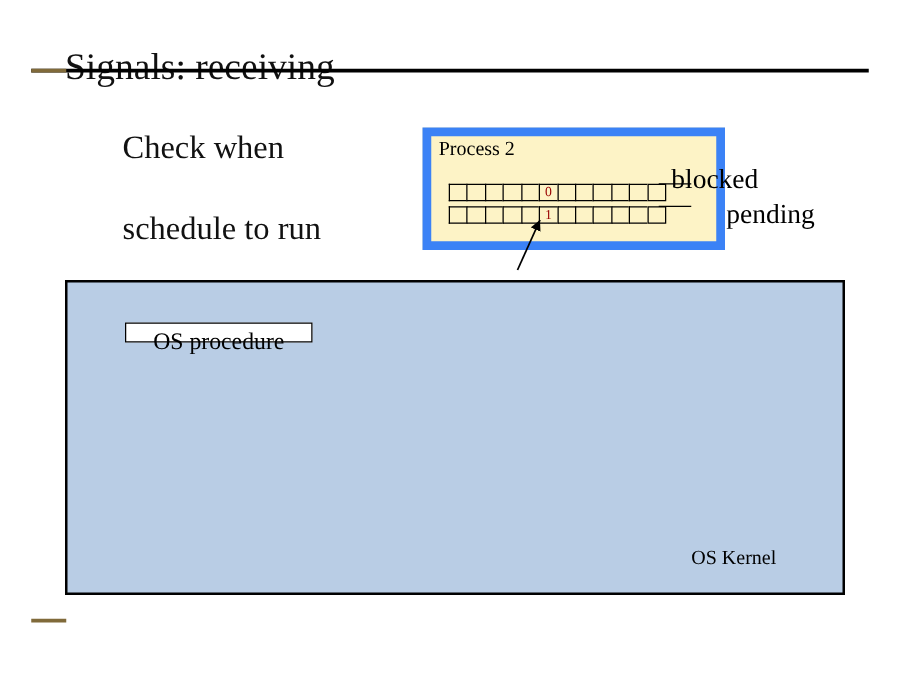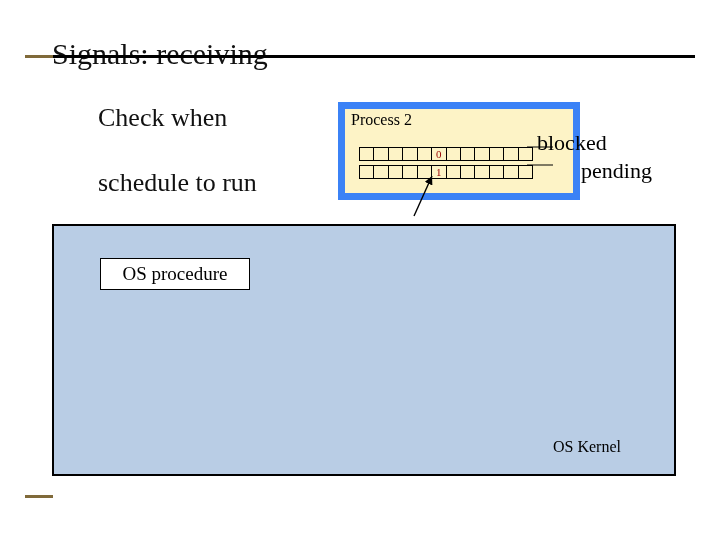--- a/index.html
+++ b/index.html
@@ -100,21 +100,21 @@
     width: 624px;
     height: 252px;
     background: #b9cde5;
     border: 2px solid #000;
   }
   .os-proc-box {
     position: absolute;
     left: 100px;
     top: 258px;
     width: 150px;
-    height: 32px;
+    height: 16px;
     background: #fff;
     border: 1px solid #000;
     font-size: 19px;
     text-align: center;
     line-height: 30px;
   }
   .kernel-label {
     position: absolute;
     left: 553px;
     top: 438px;

